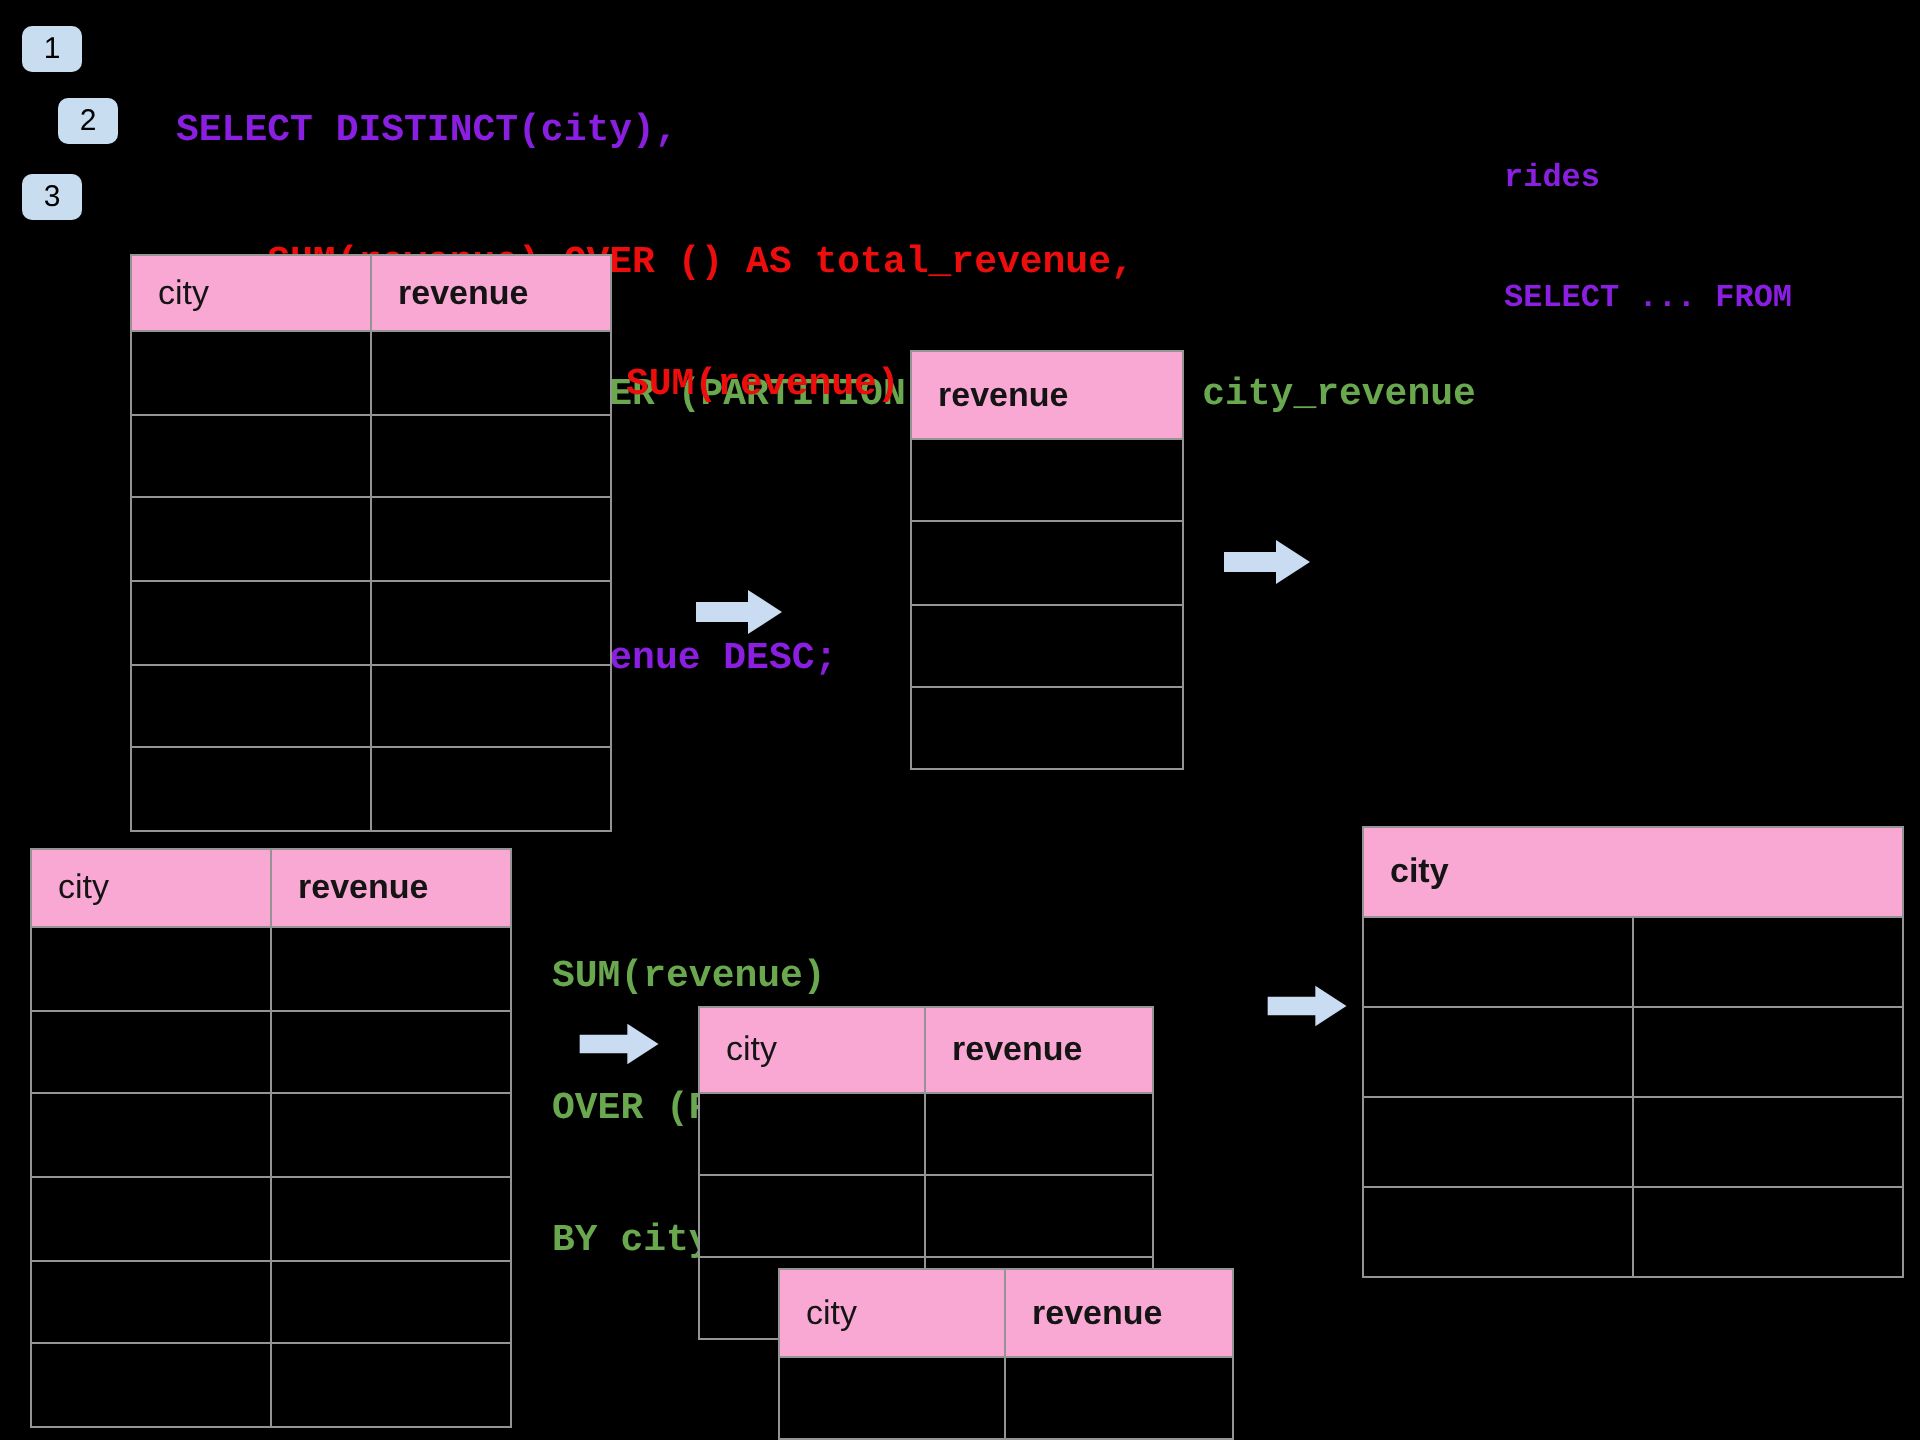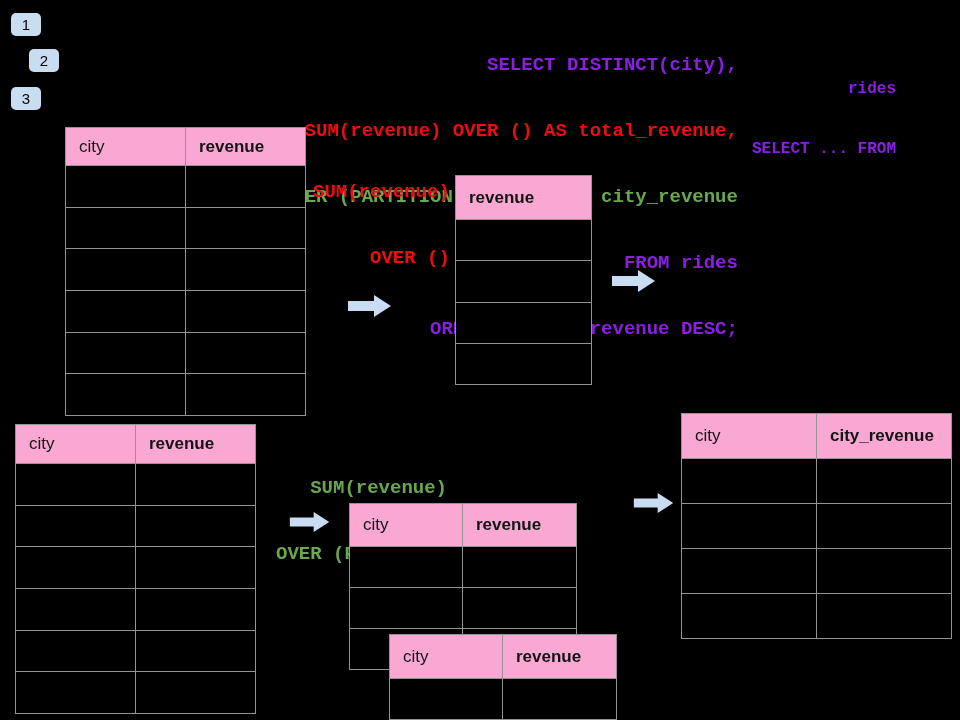--- a/index.html
+++ b/index.html
@@ -20,21 +20,21 @@
   .tcell{
     box-sizing:border-box;height:var(--rh);background:#000;
     border-right:1px solid #949494;border-top:1px solid #949494;
   }
   .tcell:last-child{border-right:none;}
   .c1{width:var(--c1);}
   .c2{width:var(--c2);}
   
   .code{
     position:absolute;font-family:"Liberation Mono","DejaVu Sans Mono",monospace;
-    font-weight:bold;font-size:19px;line-height:22px;white-space:pre;text-align:right;
+    font-weight:bold;font-size:19px;line-height:22px;white-space:pre;
   }
   .code.small{font-size:16px;line-height:20px;}
   .purple{color:#8A1FE2;}
   .red{color:#EE0D0D;}
   .green{color:#6AA84F;}
   
   .badge{
     position:absolute;width:30px;height:23px;background:#C9DDF0;
     border-radius:5px;color:#000;font-size:15px;
     display:flex;align-items:center;justify-content:center;
@@ -59,21 +59,20 @@
     <div class="purple">  ORDER by city_revenue DESC;</div>
   </div>
 
   <div class="code small" style="left:752px;top:39px;">
     <div class="purple">rides</div>
     <div class="purple">SELECT ... FROM</div>
   </div>
 
   <div class="code" style="left:313px;top:137px;">
     <div class="red">SUM(revenue)</div>
-    <div class="red">OVER ()</div>
   </div>
 
   <div class="code" style="left:276px;top:433px;">
     <div class="green">SUM(revenue)</div>
     <div class="green">OVER (PARTITION</div>
     <div class="green">BY city)</div>
   </div>
 
   <div class="tbl" style="left:65px;top:127px;--c1:120px;--c2:119px;--hh:37px;--rh:41.7px;">
     <div class="thead">
@@ -211,21 +210,20 @@
       </div>
   </div>
 
   <svg class="arrow" style="left:632px;top:492px;" width="44" height="22" viewBox="0 0 44 24">
     <polygon points="0,7 26,7 26,1 43,12 26,23 26,17 0,17" fill="#C9DCF2"></polygon>
   </svg>
 
   <div class="tbl" style="left:681px;top:413px;--c1:135px;--c2:134px;--hh:44px;--rh:45px;">
     <div class="thead">
       <div class="hcell c1">city</div>
-      <div class="hcell c2">city_revenue</div>
     </div>
     <div>
         <div class="trow">
           <div class="tcell c1"></div>
           <div class="tcell c2"></div>
         </div>
         <div class="trow">
           <div class="tcell c1"></div>
           <div class="tcell c2"></div>
         </div>

